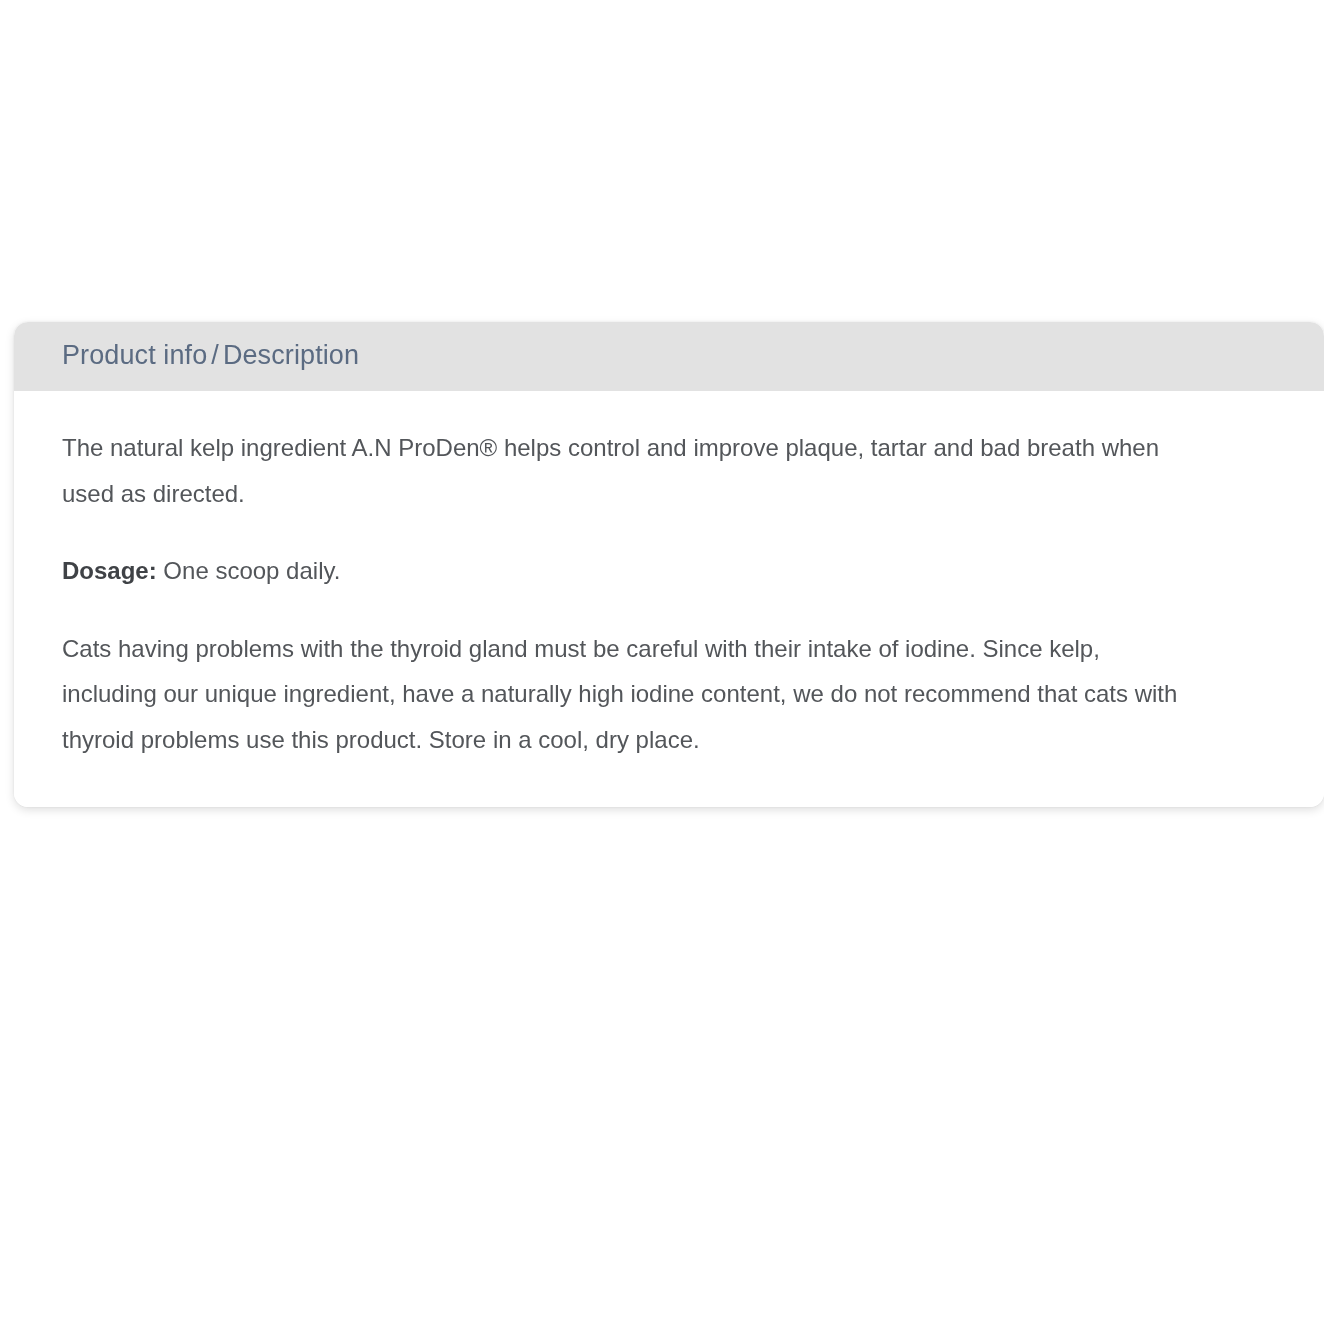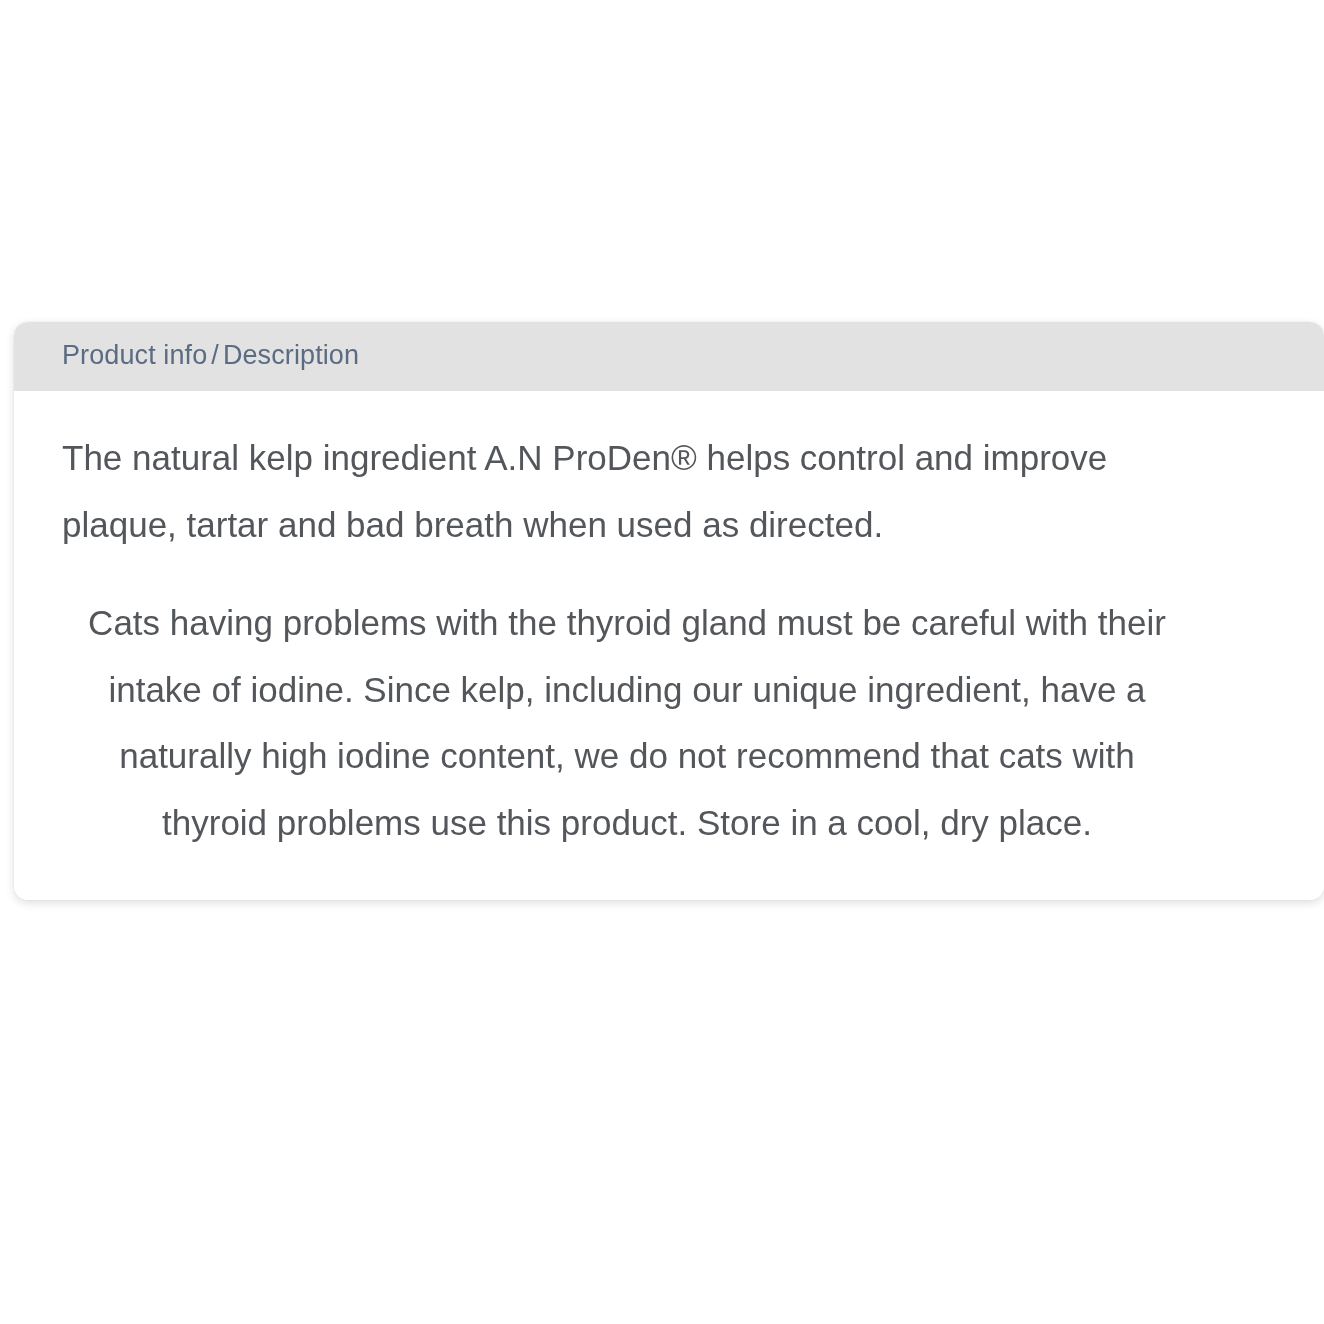--- a/index.html
+++ b/index.html
@@ -53,30 +53,29 @@
     color: #5b6b82;
     margin: 0 4px;
   }
 
   .card-body {
     padding: 34px 48px 44px 48px;
     background: #ffffff;
   }
 
   .para {
-    font-size: 35px;
+    font-size: 24px;
     line-height: 1.9;
     color: #53565a;
     margin: 0 0 32px 0;
     max-width: 1130px;
   }
 
   .para:last-child {
     margin-bottom: 0;
-    text-align: center;
   }
 
   .para .lbl {
     font-weight: bold;
     color: #3f4246;
   }
 </style>
 </head>
 <body>
 
@@ -87,20 +86,24 @@
     <div class="card-header">
       <div class="breadcrumb">
         <span class="crumb">Product info</span><span class="sep">/</span><span class="crumb">Description</span>
       </div>
     </div>
 
     <div class="card-body">
 
       <p class="para">The natural kelp ingredient A.N ProDen® helps control and improve plaque, tartar and bad breath when used as directed.</p>
 
+      <p class="para">
+        <span class="lbl">Dosage:</span>
+        <span>One scoop daily.</span>
+      </p>
 
 
       <p class="para">Cats having problems with the thyroid gland must be careful with their intake of iodine. Since kelp, including our unique ingredient, have a naturally high iodine content, we do not recommend that cats with thyroid problems use this product. Store in a cool, dry place.</p>
 
     </div>
   </div>
 
 </div>
 
 </body></html>

